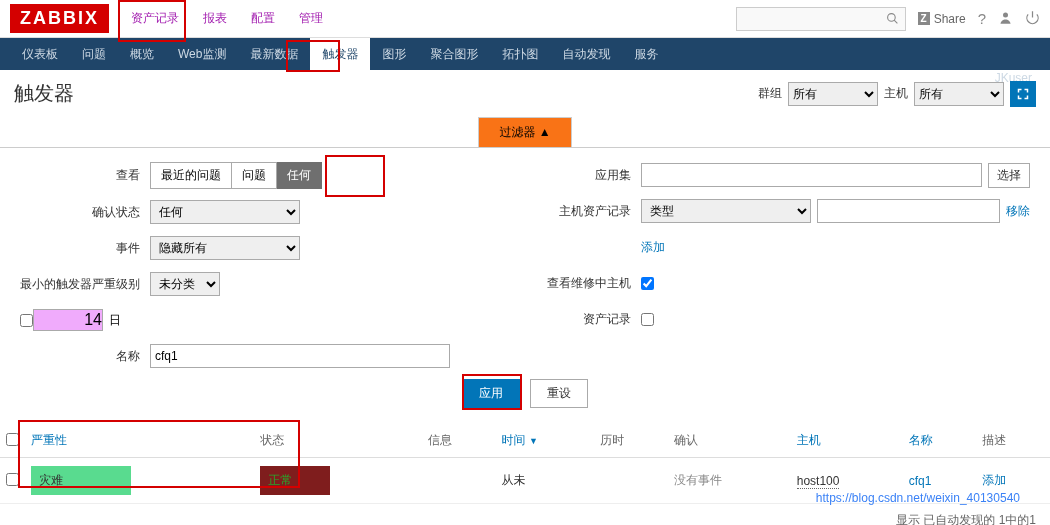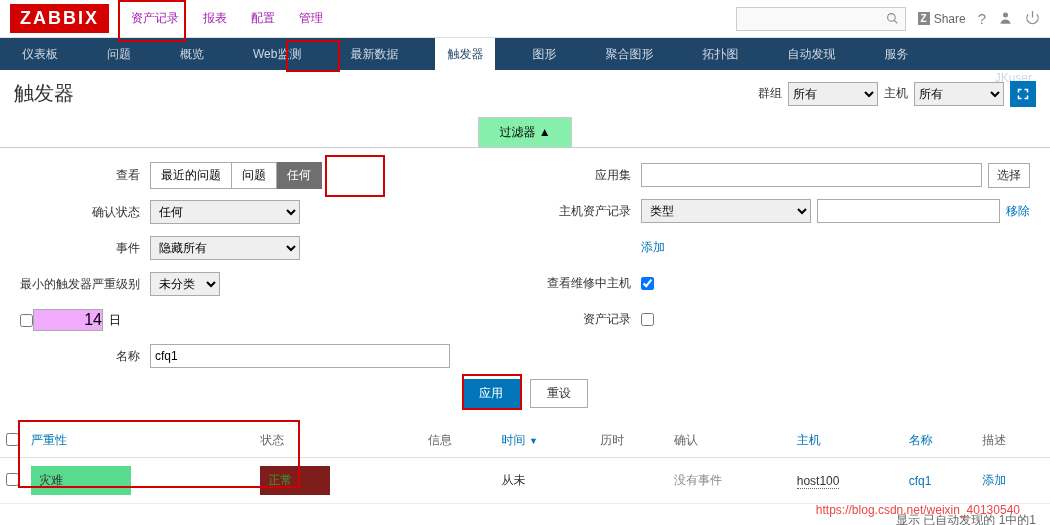--- a/index.html
+++ b/index.html
@@ -8,31 +8,31 @@
 .logo { background: #d40000; color: #fff; font-weight: bold; font-size: 18px; padding: 4px 10px; letter-spacing: 2px; margin-right: 10px; }
 .top-menu { display: flex; flex: 1; }
 .top-menu-item { padding: 10px 12px; color: #a21caf; cursor: pointer; position: relative; }
 .top-menu-item.active { color: #0275b8; }
 .top-menu-item.active::after { content: ''; position: absolute; bottom: -1px; left: 50%; margin-left: -6px; border: 6px solid transparent; border-bottom-color: #1f4569; }
 .top-right { display: flex; align-items: center; gap: 12px; color: #888; }
 .search-box { width: 170px; height: 24px; border: 1px solid #ccc; background: #f9f9f9; display: flex; align-items: center; justify-content: flex-end; padding-right: 6px; }
 .share-btn { display: flex; align-items: center; gap: 4px; color: #666; cursor: pointer; }
 .share-btn .z { background: #888; color: #fff; font-size: 10px; padding: 1px 3px; font-weight: bold; }
 .icon-btn { color: #888; cursor: pointer; font-size: 15px; }
-.sub-nav { background: #1f4569; height: 32px; display: flex; align-items: center; padding: 0 10px; gap: 25px; }
+.sub-nav { background: #1f4569; height: 32px; display: flex; align-items: center; padding: 0 10px; }
 .sub-nav-item { color: #cdd9e4; padding: 8px 12px; cursor: pointer; font-size: 12px; }
 .sub-nav-item.active { background: #fff; color: #1f4569; }
 .sub-nav-right { margin-left: auto; color: #cdd9e4; padding-right: 8px; margin-top: 48px; }
 .page-header { display: flex; align-items: center; padding: 10px 14px; }
 .page-title { font-size: 20px; color: #333; flex: 1; }
 .hdr-controls { display: flex; align-items: center; gap: 6px; color: #333; }
 .hdr-controls select { height: 24px; border: 1px solid #aaa; min-width: 90px; font-size: 12px; }
 .fullscreen-btn { width: 26px; height: 26px; background: #0275b8; color: #fff; display: flex; align-items: center; justify-content: center; cursor: pointer; font-size: 14px; }
 .filter-tab-wrap { display: flex; justify-content: center; }
-.filter-tab { border: 1px solid #ccc; border-bottom: none; padding: 6px 20px; background: #86efac; cursor: pointer; }
+.filter-tab { border: 1px solid #ccc; border-bottom: none; padding: 6px 20px; background: #f97316; cursor: pointer; }
 .filter-body { border-top: 1px solid #ccc; padding: 14px 20px 10px; }
 .filter-cols { display: flex; gap: 32px; }
 .fcol { flex: 1; }
 .frow { display: flex; align-items: center; margin-bottom: 10px; min-height: 26px; }
 .flabel { width: 130px; text-align: right; padding-right: 10px; color: #333; }
 .seg { display: flex; }
 .seg-btn { border: 1px solid #aaa; padding: 4px 10px; background: #fff; cursor: pointer; font-size: 12px; }
 .seg-btn + .seg-btn { border-left: none; }
 .seg-btn.active { background: #6f6f6f; color: #fff; border-color: #6f6f6f; }
 select.std, input.std { border: 1px solid #aaa; height: 24px; font-size: 12px; padding: 0 4px; }
@@ -43,21 +43,21 @@
 .btn-default { background: #fff; color: #333; border: 1px solid #aaa; padding: 5px 16px; cursor: pointer; font-size: 12px; }
 table.data { width: 100%; border-collapse: collapse; margin-top: 6px; }
 table.data th { text-align: left; font-weight: normal; color: #0275b8; padding: 8px 6px; border-bottom: 1px solid #ddd; font-size: 12px; cursor: pointer; }
 table.data th.nolink { color: #666; cursor: default; }
 table.data td { padding: 8px 6px; border-bottom: 1px solid #eee; font-size: 12px; color: #333; }
 .sev-cell { background: #59db8f; padding: 6px 8px; display: inline-block; width: 100px; }
 .status-ok { color: #2aa52a; background: #7f1d1d; padding: 6px 8px; display: inline-block; width: 70px; }
 .footer-info { text-align: right; color: #666; padding: 8px 14px; font-size: 12px; }
 .hl { border: 2px solid #d40000; position: absolute; pointer-events: none; }
 .overlay-layer { position: absolute; top: 0; left: 0; width: 1050px; height: 525px; pointer-events: none; }
-.watermark { color: #ef4444; position: absolute; bottom: 8px; right: 30px; font-size: 12px; }
+.watermark { color: #3b82f6; position: absolute; bottom: 20px; right: 30px; font-size: 12px; }
 .fval-flex { display: flex; align-items: center; gap: 6px; flex: 1; }
 .sort-ind { font-size: 9px; }
 </style>
 </head>
 <body>
 
 <div class="top-bar">
   <div class="logo">ZABBIX</div>
   <div class="top-menu">
     <div class="top-menu-item">资产记录</div>

